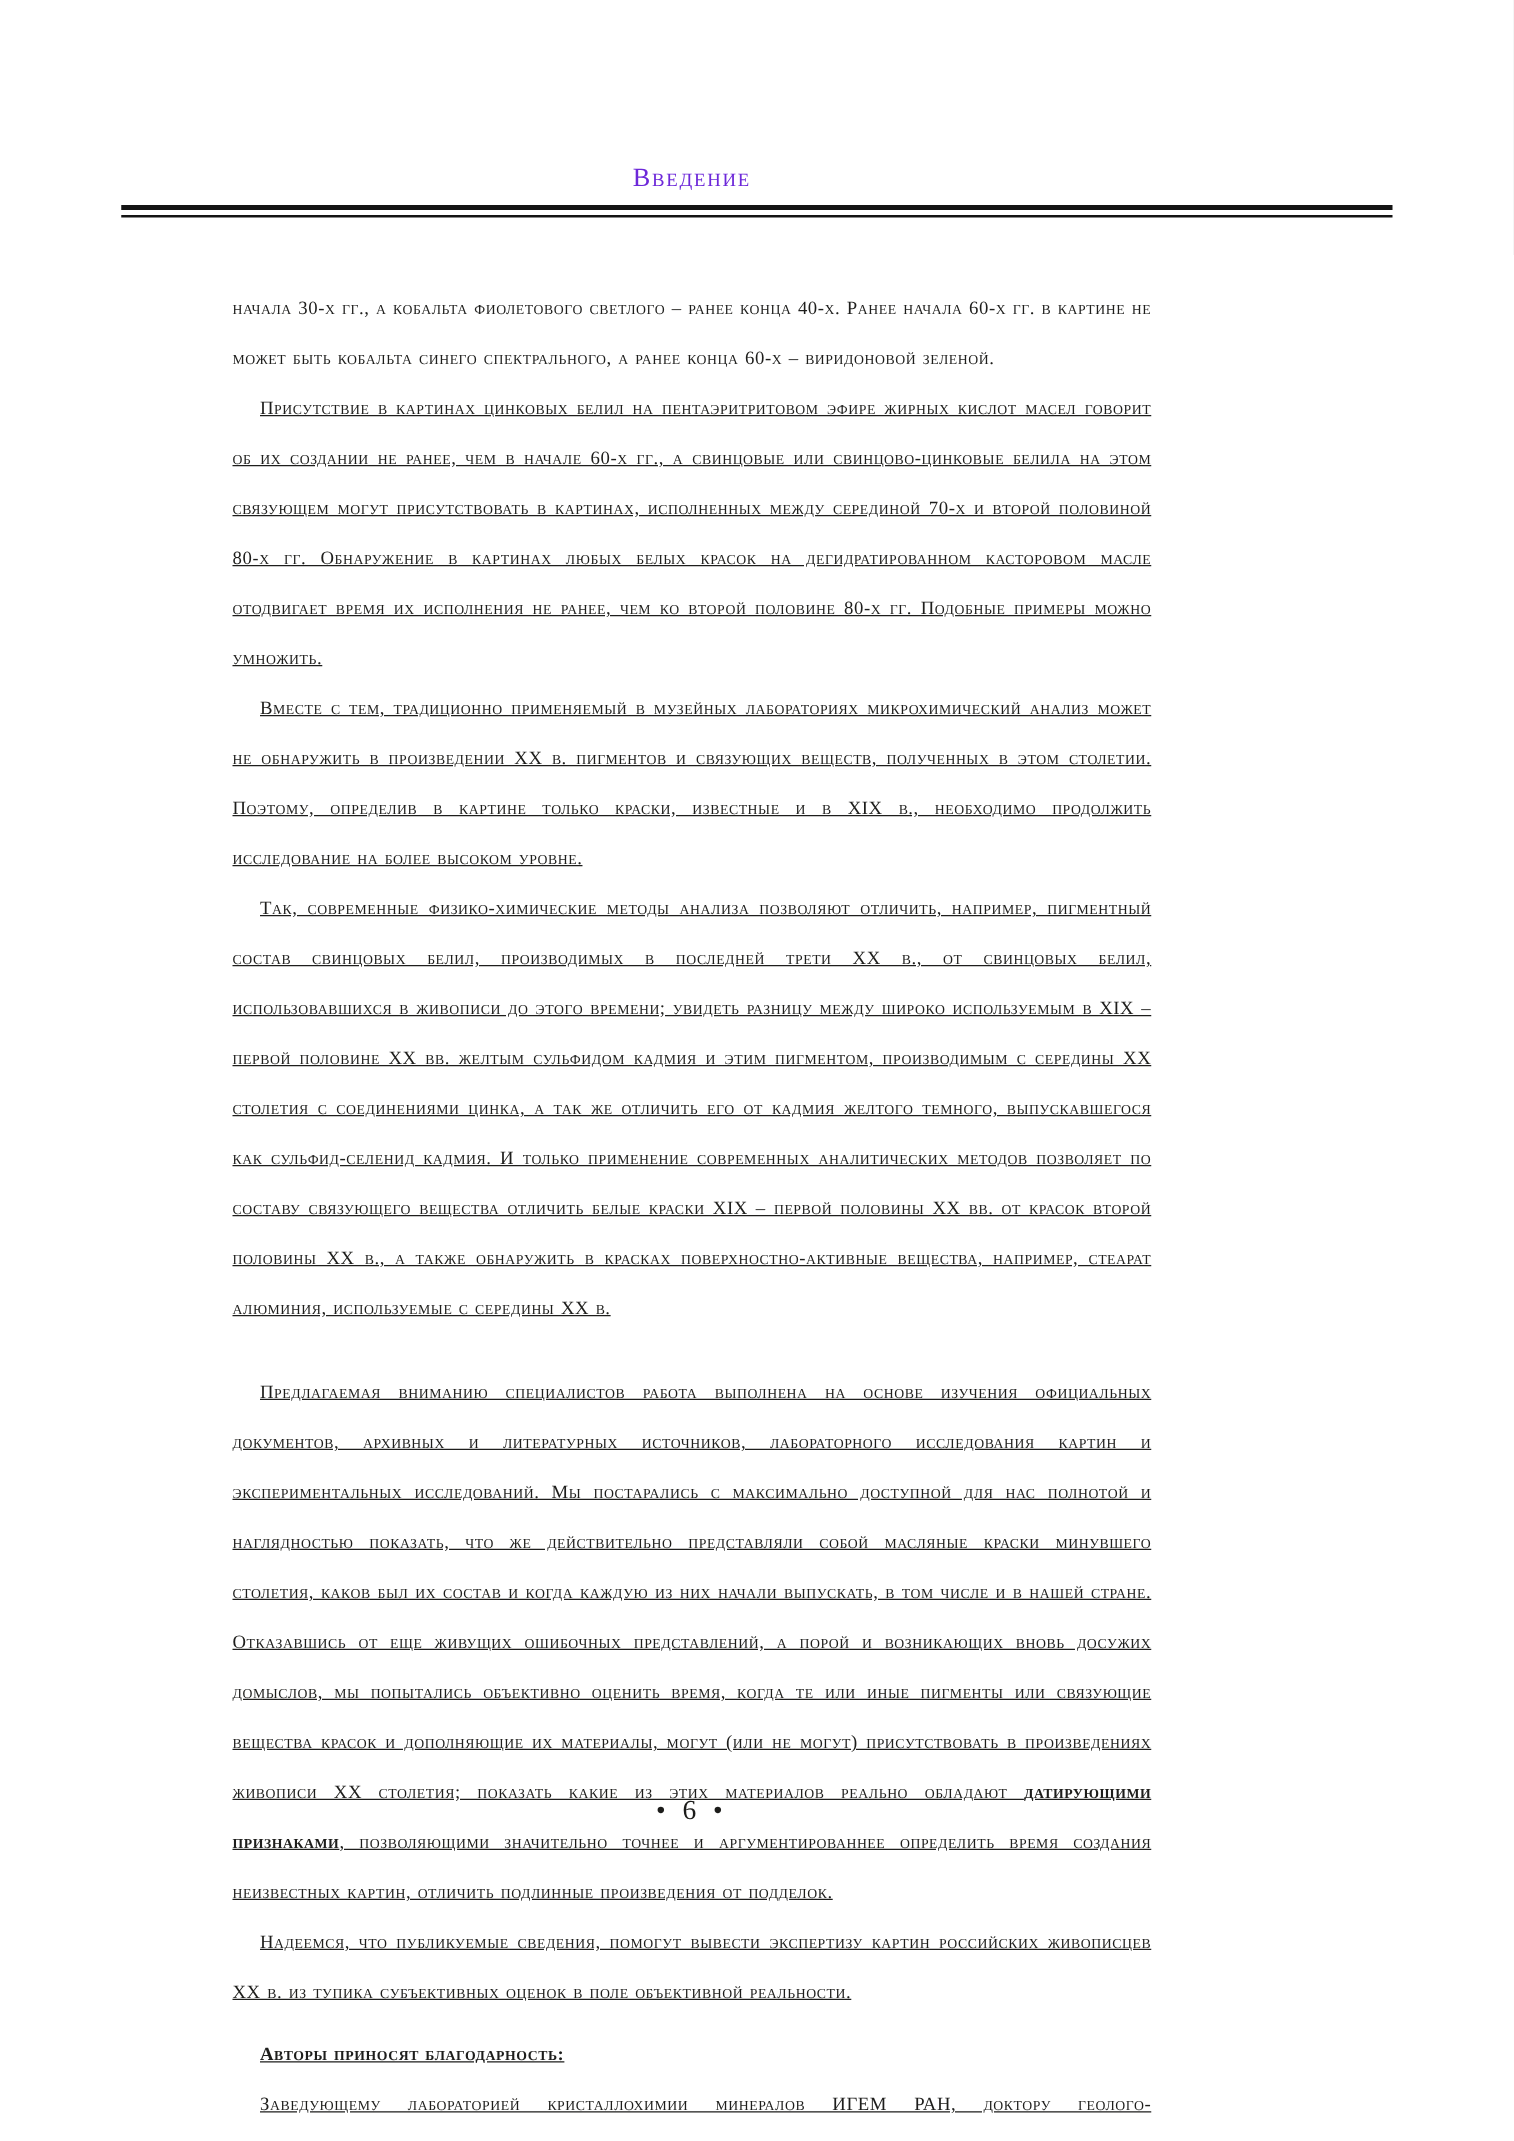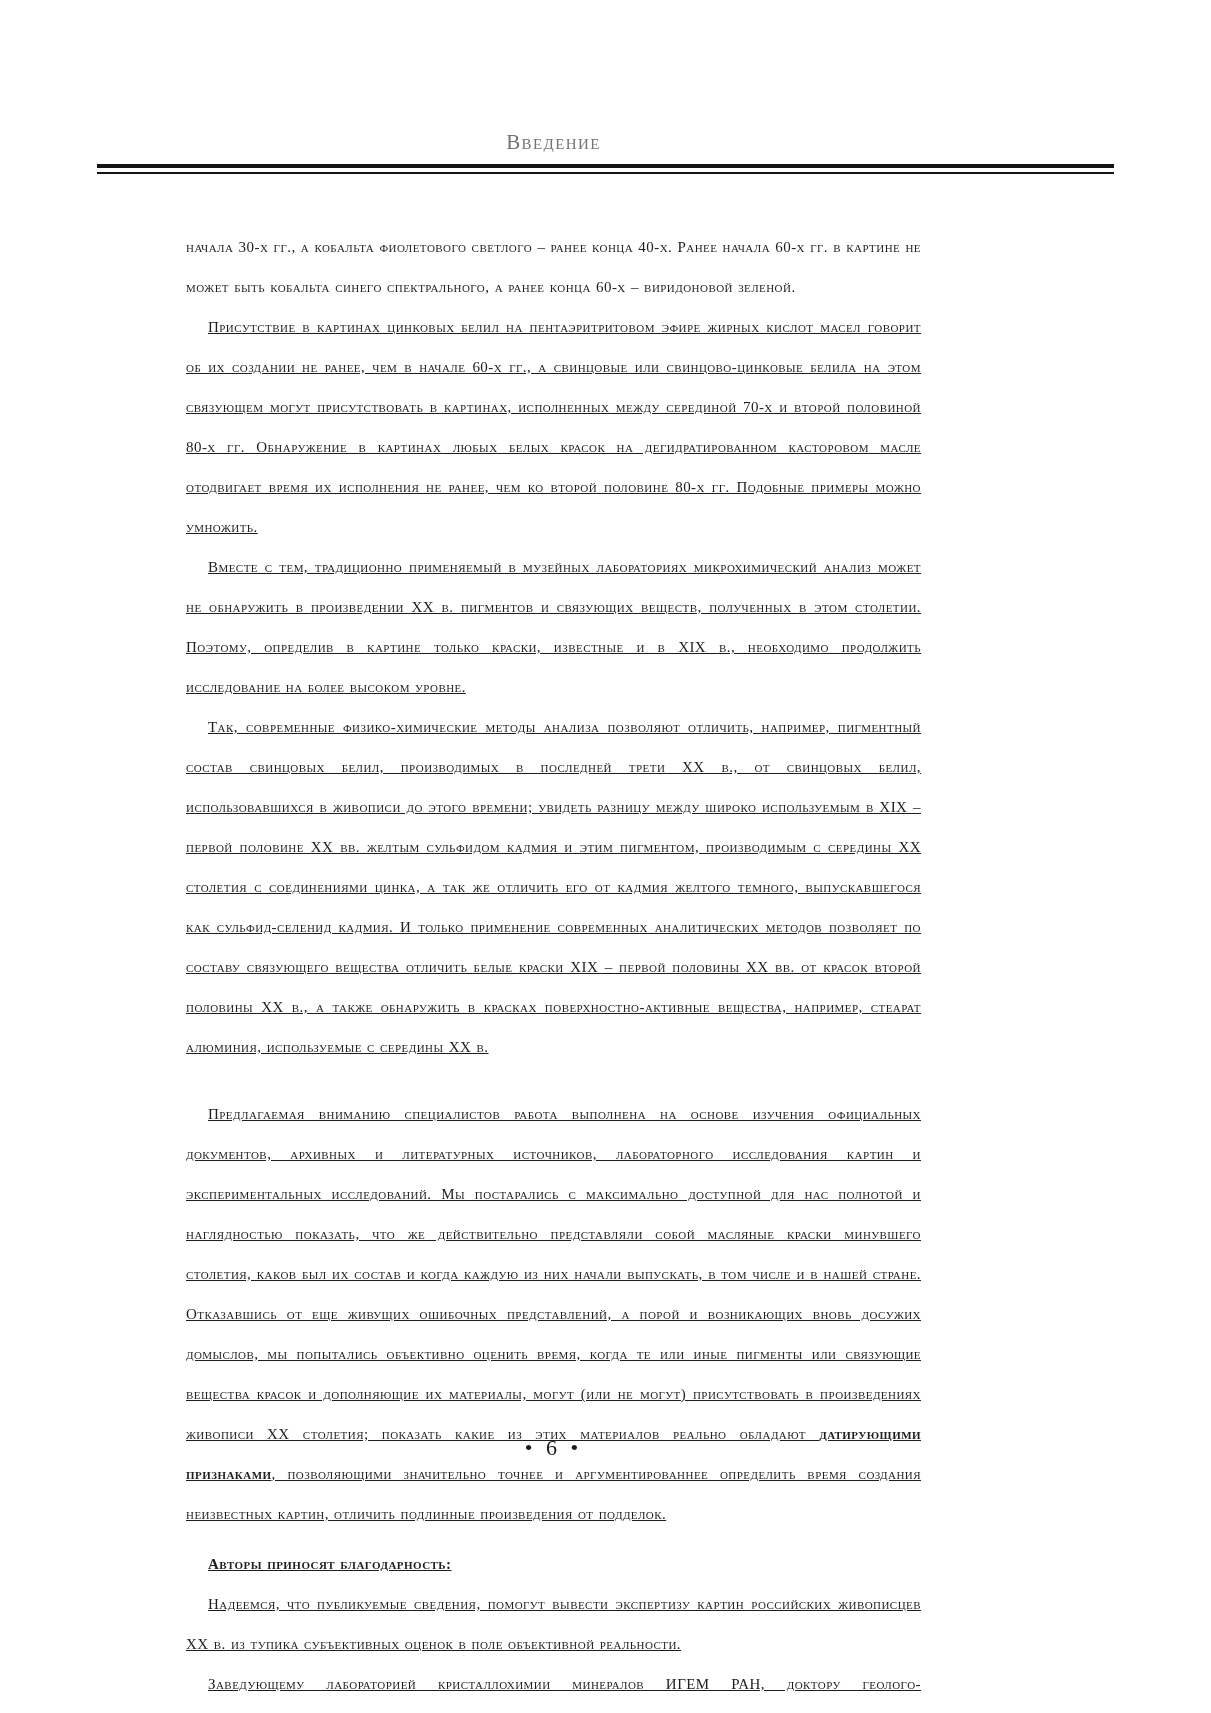--- a/index.html
+++ b/index.html
@@ -20,21 +20,21 @@
   .running-head {
     position: absolute;
     top: 130px;
     left: 186px;
     width: 735px;
     text-align: center;
     font-variant: small-caps;
     font-variant-caps: small-caps;
     font-size: 21px;
     letter-spacing: 1.4px;
-    color: #737373;
+    color: #6d28d9;
   }
   .header-rule {
     position: absolute;
     top: 164px;
     left: 97px;
     width: 1017px;
     height: 4px;                 
     border-top: 4px solid #141414;
     border-bottom: 2px solid #141414;
     box-sizing: content-box;
@@ -91,22 +91,22 @@
   </div>
 
   <div class="header-rule"></div>
 
   <div class="text-block">
       <p><span>начала 30-х гг., а кобальта фиолетового светлого – ранее конца 40-х. Ранее начала 60-х гг. в картине не может быть кобальта синего спектрального, а ранее конца 60-х – виридоновой зеленой.</span></p>
       <p class="indent"><span>Присутствие в картинах цинковых белил на пентаэритритовом эфире жирных кислот масел говорит об их создании не ранее, чем в начале 60-х гг., а свинцовые или свинцово-цинковые белила на этом связующем могут присутствовать в картинах, исполненных между серединой 70-х и второй половиной 80-х гг. Обнаружение в картинах любых белых красок на дегидратированном касторовом масле отодвигает время их исполнения не ранее, чем ко второй половине 80-х гг. Подобные примеры можно умножить.</span></p>
       <p class="indent"><span>Вместе с тем, традиционно применяемый в музейных лабораториях микрохимический анализ может не обнаружить в произведении XX в. пигментов и связующих веществ, полученных в этом столетии. Поэтому, определив в картине только краски, известные и в XIX в., необходимо продолжить исследование на более высоком уровне.</span></p>
       <p class="indent"><span>Так, современные физико-химические методы анализа позволяют отличить, например, пигментный состав свинцовых белил, производимых в последней трети XX в., от свинцовых белил, использовавшихся в живописи до этого времени; увидеть разницу между широко используемым в XIX – первой половине XX вв. желтым сульфидом кадмия и этим пигментом, производимым с середины XX столетия с соединениями цинка, а так же отличить его от кадмия желтого темного, выпускавшегося как сульфид-селенид кадмия. И только применение современных аналитических методов позволяет по составу связующего вещества отличить белые краски XIX – первой половины XX вв. от красок второй половины XX в., а также обнаружить в красках поверхностно-активные вещества, например, стеарат алюминия, используемые с середины XX в.</span></p>
       <p class="indent space-large"><span>Предлагаемая вниманию специалистов работа выполнена на основе изучения официальных документов, архивных и литературных источников, лабораторного исследования картин и экспериментальных исследований. Мы постарались с максимально доступной для нас полнотой и наглядностью показать, что же действительно представляли собой масляные краски минувшего столетия, каков был их состав и когда каждую из них начали выпускать, в том числе и в нашей стране. Отказавшись от еще живущих ошибочных представлений, а порой и возникающих вновь досужих домыслов, мы попытались объективно оценить время, когда те или иные пигменты или связующие вещества красок и дополняющие их материалы, могут (или не могут) присутствовать в произведениях живописи XX столетия; показать какие из этих материалов реально обладают </span><span class="seg-bold">датирующими признаками</span><span>, позволяющими значительно точнее и аргументированнее определить время создания неизвестных картин, отличить подлинные произведения от подделок.</span></p>
+      <p class="indent"><span>Надеемся, что публикуемые сведения, помогут вывести экспертизу картин российских живописцев XX в. из тупика субъективных оценок в поле объективной реальности.</span></p>
       <p class="indent space-small bold"><span>Авторы приносят благодарность:</span></p>
-      <p class="indent"><span>Надеемся, что публикуемые сведения, помогут вывести экспертизу картин российских живописцев XX в. из тупика субъективных оценок в поле объективной реальности.</span></p>
       <p class="indent"><span>Заведующему лабораторией кристаллохимии минералов ИГЕМ РАН, доктору геолого-минералогических наук А.В.Мохову за выполнение работы по аналитической сканирующей электронной микроскопии и энергодисперсионному рентгеновскому микроанализу пигментов;</span></p>
     </div>
 
   <div class="page-number">
     <span>• 6 •</span>
   </div>
 
 </div>
 
 </body></html>

